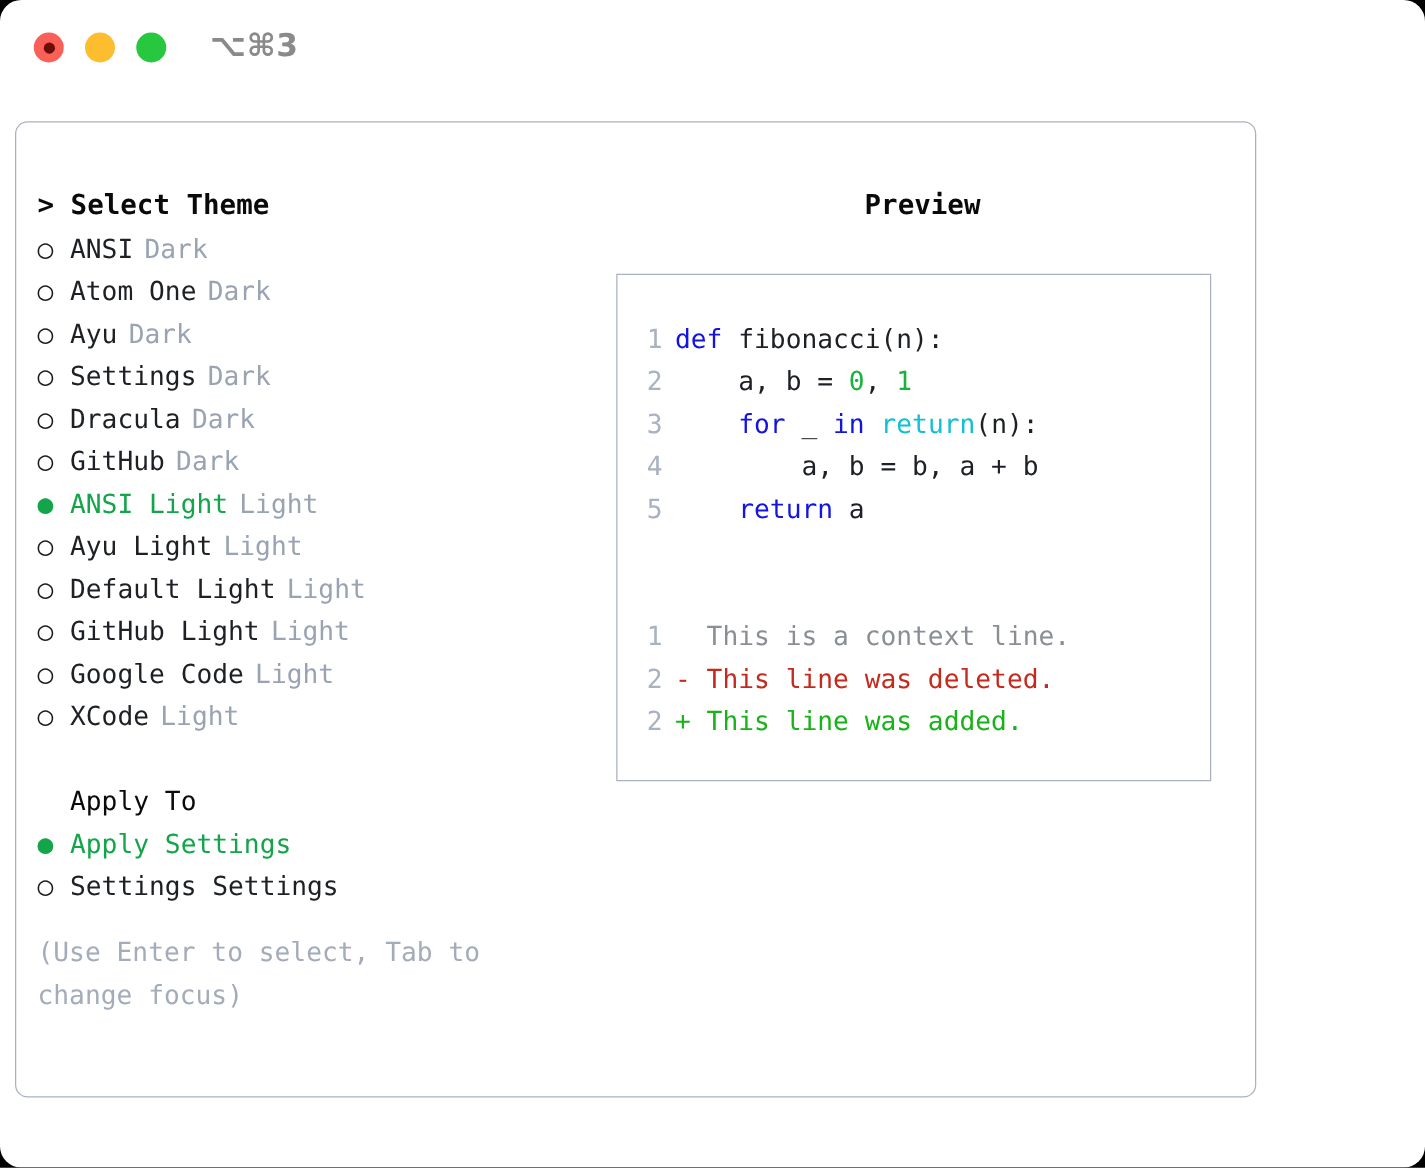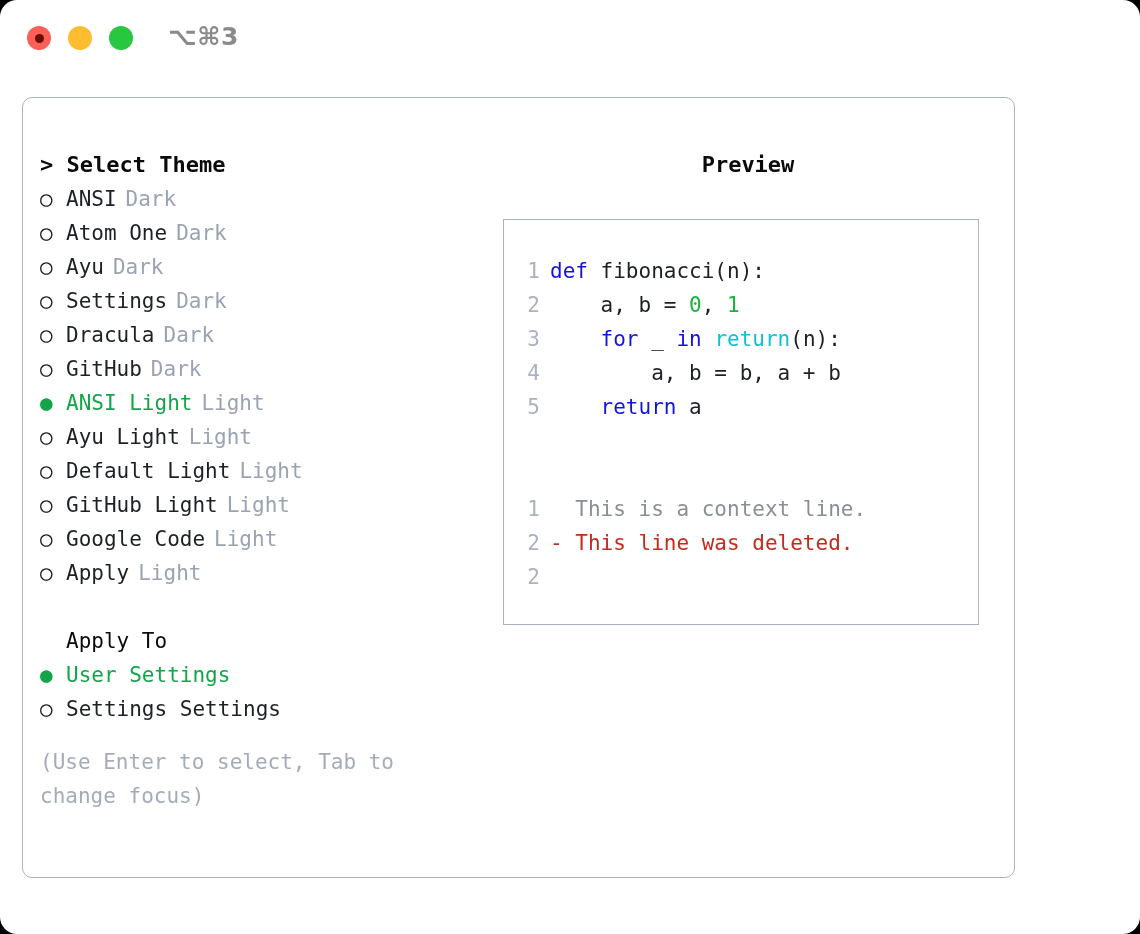--- a/index.html
+++ b/index.html
@@ -66,21 +66,21 @@
     font-size: 25px;
     font-weight: 700;
     color: #8A8A8A;
     letter-spacing: 0.5px;
     white-space: nowrap;
   }
 
   
   .panel {
     position: absolute;
-    left: 22px;
+    left: 12px;
     top: 97px;
     width: 993px;
     height: 781px;
     border: 1.6px solid #A9B2C0;
     border-radius: 10px;
     box-sizing: border-box;
     background: #ffffff;
   }
 
   
@@ -214,27 +214,27 @@
           <div class="opt-row"><span class="marker">○</span><span class="opt-label">Atom One</span><span class="opt-suffix">Dark</span></div>
           <div class="opt-row"><span class="marker">○</span><span class="opt-label">Ayu</span><span class="opt-suffix">Dark</span></div>
           <div class="opt-row"><span class="marker">○</span><span class="opt-label">Settings</span><span class="opt-suffix">Dark</span></div>
           <div class="opt-row"><span class="marker">○</span><span class="opt-label">Dracula</span><span class="opt-suffix">Dark</span></div>
           <div class="opt-row"><span class="marker">○</span><span class="opt-label">GitHub</span><span class="opt-suffix">Dark</span></div>
           <div class="opt-row selected"><span class="marker sel">●</span><span class="opt-label">ANSI Light</span><span class="opt-suffix">Light</span></div>
           <div class="opt-row"><span class="marker">○</span><span class="opt-label">Ayu Light</span><span class="opt-suffix">Light</span></div>
           <div class="opt-row"><span class="marker">○</span><span class="opt-label">Default Light</span><span class="opt-suffix">Light</span></div>
           <div class="opt-row"><span class="marker">○</span><span class="opt-label">GitHub Light</span><span class="opt-suffix">Light</span></div>
           <div class="opt-row"><span class="marker">○</span><span class="opt-label">Google Code</span><span class="opt-suffix">Light</span></div>
-          <div class="opt-row"><span class="marker">○</span><span class="opt-label">Apply</span><span class="opt-suffix">Light</span></div>
+          <div class="opt-row"><span class="marker">○</span><span class="opt-label">XCode</span><span class="opt-suffix">Light</span></div>
         </div>
 
       <div class="apply-block">
         <div class="apply-title">Apply To</div>
         <div class="opt-list" id="apply-list">
-            <div class="opt-row selected"><span class="marker sel">●</span><span class="opt-label">User Settings</span></div>
+            <div class="opt-row selected"><span class="marker sel">●</span><span class="opt-label">Apply Settings</span></div>
             <div class="opt-row"><span class="marker">○</span><span class="opt-label">Settings Settings</span></div>
           </div>
       </div>
 
       <div class="hint">(Use Enter to select, Tab to change focus)</div>
     </div>
 
     <div class="right-col">
       <div class="preview-title">Preview</div>
 
@@ -244,19 +244,19 @@
             <div class="code-line"><span class="lineno">2</span><span class="code-text"><span class="tok-plain">    a, b = </span><span class="tok-num">0</span><span class="tok-plain">, </span><span class="tok-num">1</span></span></div>
             <div class="code-line"><span class="lineno">3</span><span class="code-text"><span class="tok-plain">    </span><span class="tok-kw">for</span><span class="tok-plain"> _ </span><span class="tok-kw">in</span><span class="tok-plain"> </span><span class="tok-builtin">return</span><span class="tok-plain">(n):</span></span></div>
             <div class="code-line"><span class="lineno">4</span><span class="code-text"><span class="tok-plain">        a, b = b, a + b</span></span></div>
             <div class="code-line"><span class="lineno">5</span><span class="code-text"><span class="tok-plain">    </span><span class="tok-kw">return</span><span class="tok-plain"> a</span></span></div>
           </div>
         <div class="blank-line"></div>
         <div class="blank-line"></div>
         <div id="diff-lines">
             <div class="code-line"><span class="lineno">1</span><span class="diff-ctx">  This is a context line.</span></div>
             <div class="code-line"><span class="lineno">2</span><span class="diff-del">- This line was deleted.</span></div>
-            <div class="code-line"><span class="lineno">2</span></div>
+            <div class="code-line"><span class="lineno">2</span><span class="diff-add">+ This line was added.</span></div>
           </div>
       </div>
     </div>
 
   </div>
 </div>
 
 </body></html>

